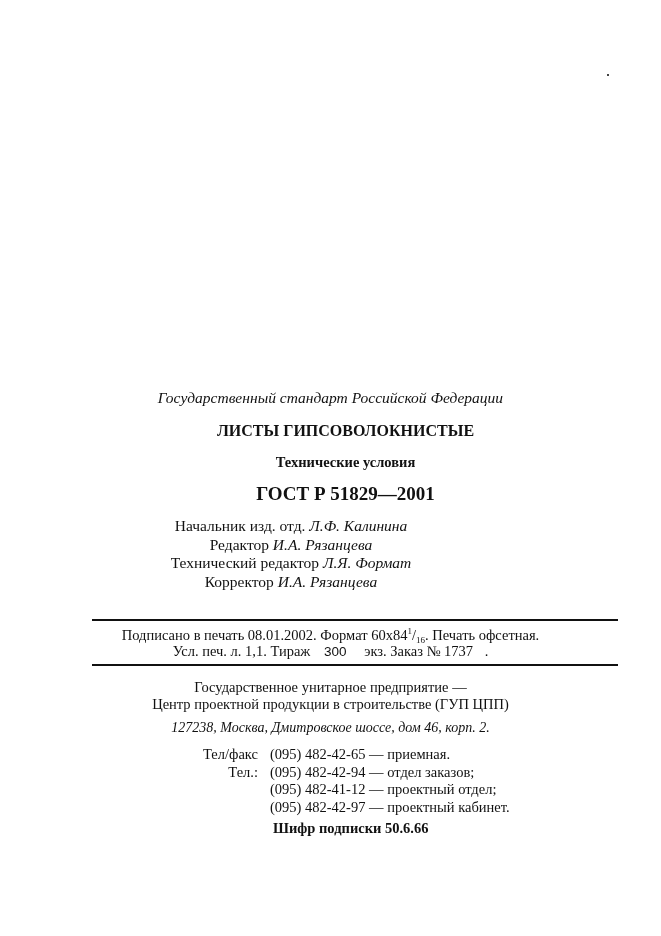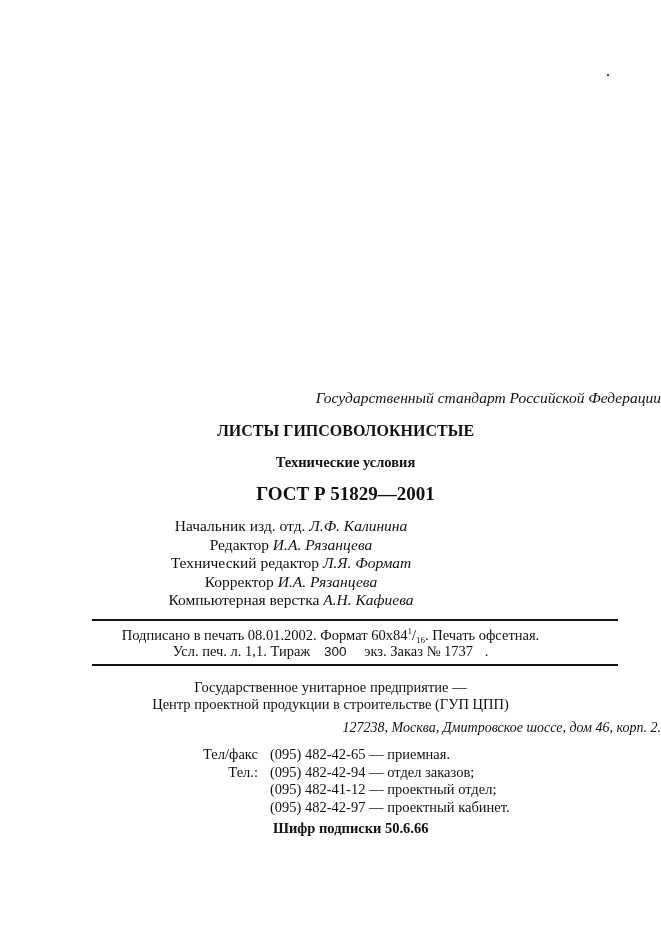--- a/index.html
+++ b/index.html
@@ -1,21 +1,21 @@
 <!DOCTYPE html>
 <html><head>
 <meta charset="utf-8">
 <style>
   html, body { margin:0; padding:0; background:#ffffff; }
   body { width:661px; height:936px; position:relative; overflow:hidden;
          font-family:"Liberation Serif", "DejaVu Serif", serif; color:#111; }
   .abs { position:absolute; white-space:nowrap; }
   .center { left:0; width:661px; text-align:center; }
   .mark { position:absolute; left:607px; top:74px; width:2px; height:2px; background:#444; }
-  .i { font-style:italic;text-align:right; }
+  .i { font-style:italic; }
   .b { font-weight:bold;margin-left:15px; }
   .rule { position:absolute; left:92px; width:526px; height:1.5px; background:#111; }
   .credits { position:absolute; top:517px; left:0; width:582px; text-align:center; font-size:15.5px; line-height:18.5px; }
   .phones { position:absolute; left:191px; top:746px; font-size:14.5px; line-height:17.5px; }
   .phones .row { display:flex; }
   .phones .lab { width:79px; text-align:right; padding-right:12px; box-sizing:border-box; }
   sup { font-size:9px; vertical-align:6px; }
   sub { font-size:9px; vertical-align:-3px; }
 </style>
 </head>
@@ -26,21 +26,20 @@
 <div class="abs center i" style="top:389px;font-size:15.5px;">Государственный стандарт Российской Федерации</div>
 <div class="abs center b" style="top:422px;font-size:16px;">ЛИСТЫ ГИПСОВОЛОКНИСТЫЕ</div>
 <div class="abs center b" style="top:454px;font-size:14.5px;">Технические условия</div>
 <div class="abs center b" style="top:483px;font-size:19px;">ГОСТ Р 51829—2001</div>
 
 <div class="credits">
   <div><span>Начальник изд. отд.</span> <span class="i">Л.Ф. Калинина</span></div>
   <div><span>Редактор</span> <span class="i">И.А. Рязанцева</span></div>
   <div><span>Технический редактор</span> <span class="i">Л.Я. Формат</span></div>
   <div><span>Корректор</span> <span class="i">И.А. Рязанцева</span></div>
-  <div><span>Компьютерная верстка</span> <span class="i">А.Н. Кафиева</span></div>
 </div>
 
 <div class="rule" style="top:619px;"></div>
 
 <div class="abs center" style="top:626px;font-size:14.5px;">
   <span>Подписано в печать 08.01.2002. Формат 60x84</span><sup>1</sup><span>/</span><sub>16</sub><span>. Печать офсетная.</span>
 </div>
 <div class="abs center" style="top:643px;font-size:14.5px;">
   <span>Усл. печ. л. 1,1. Тираж</span>
   <span style="font-family:'Liberation Sans',sans-serif;font-size:13.5px;margin:0 14px 0 10px;">300</span>

